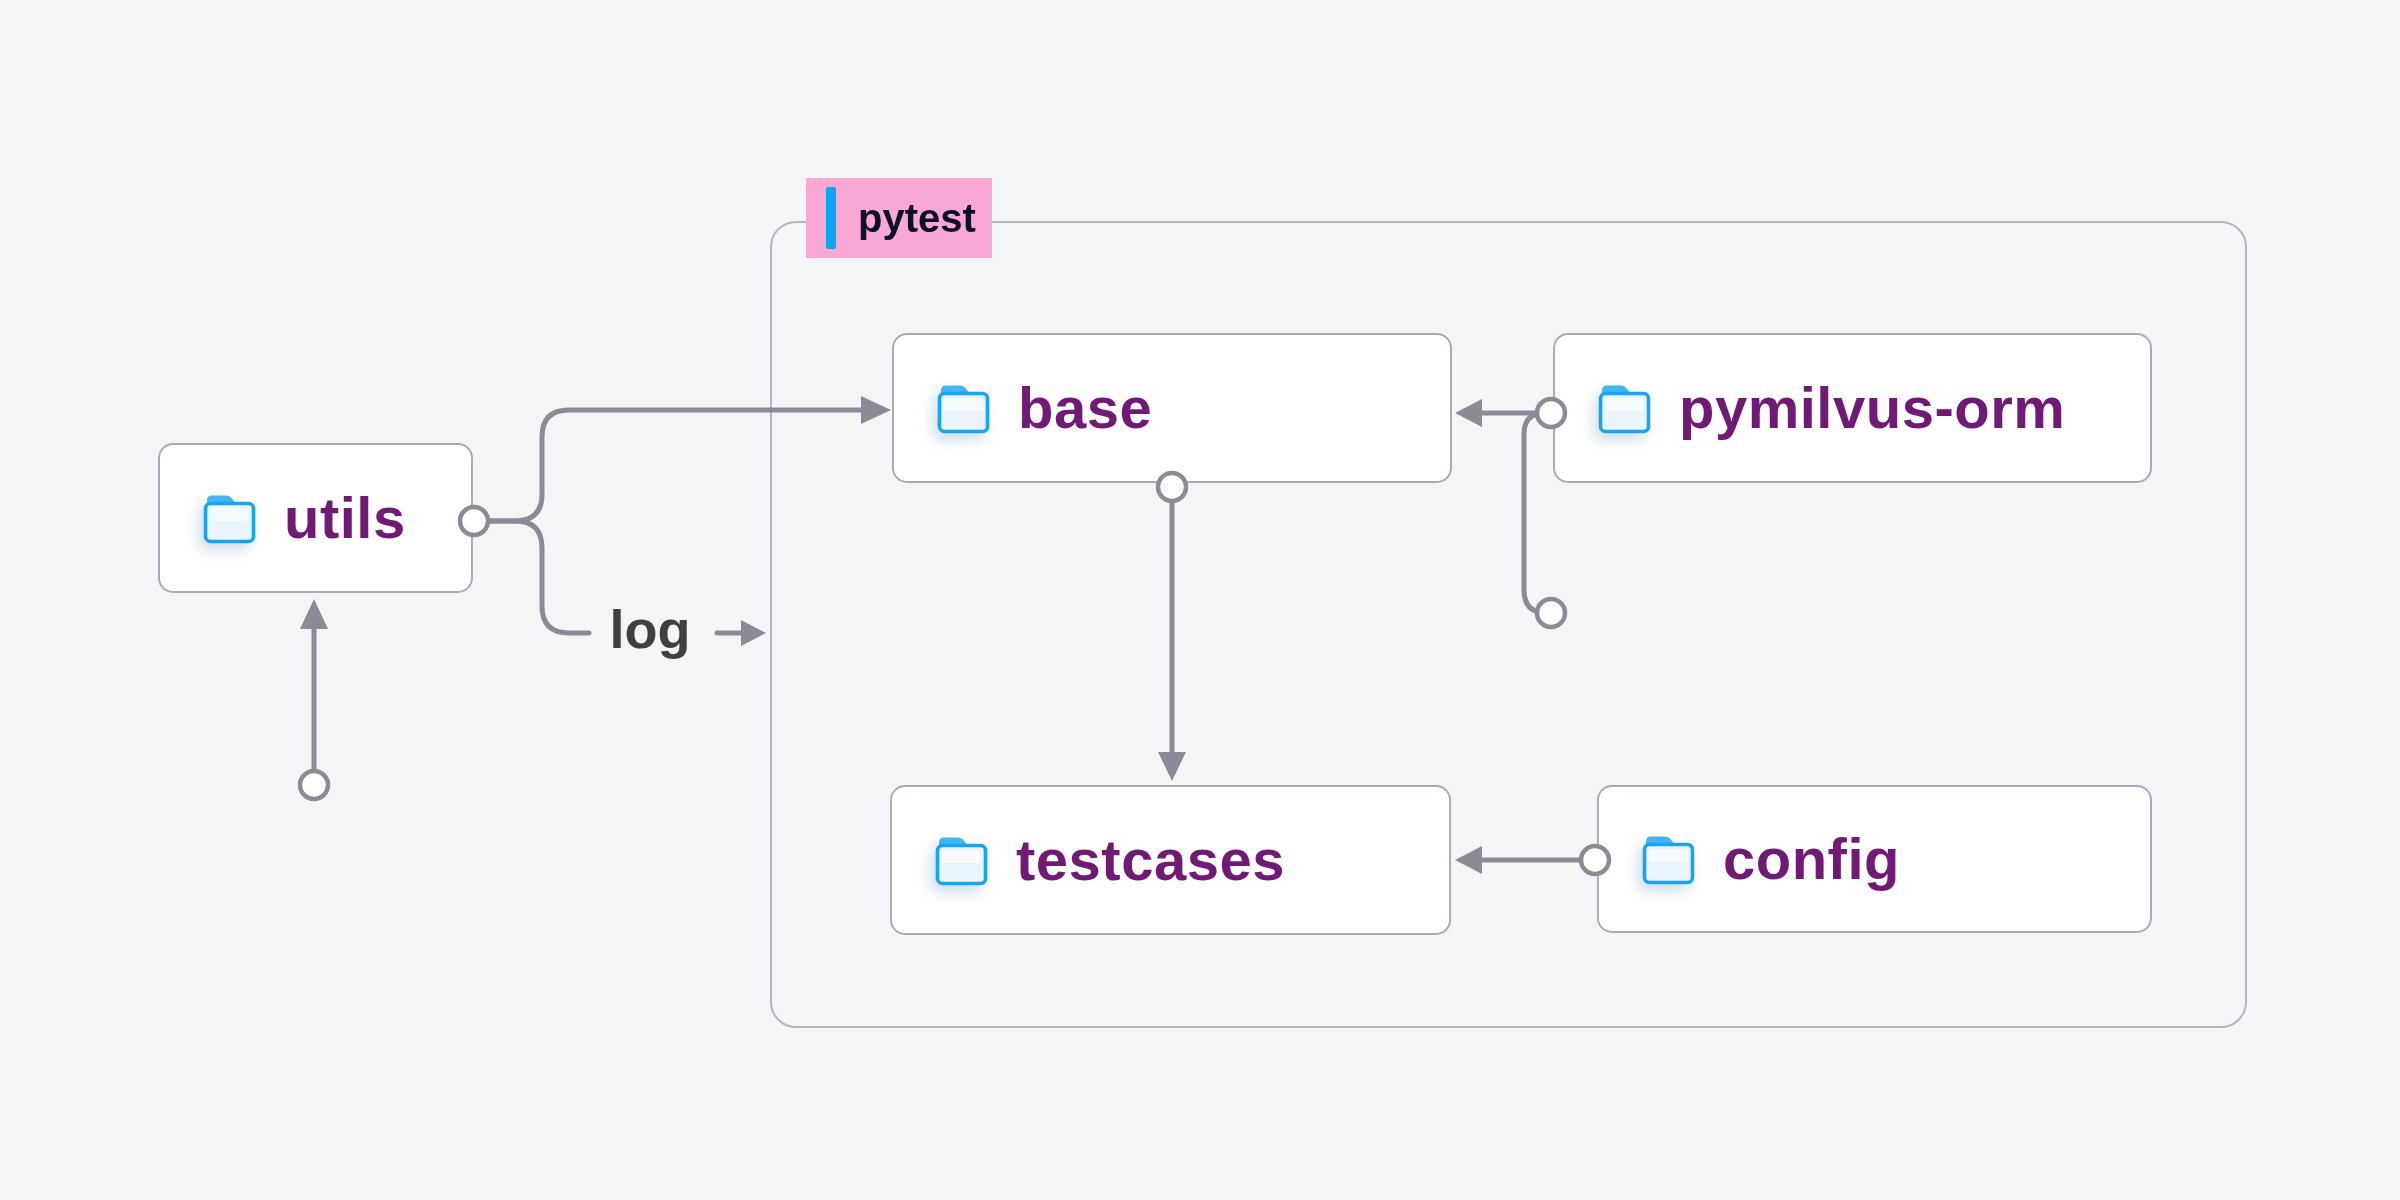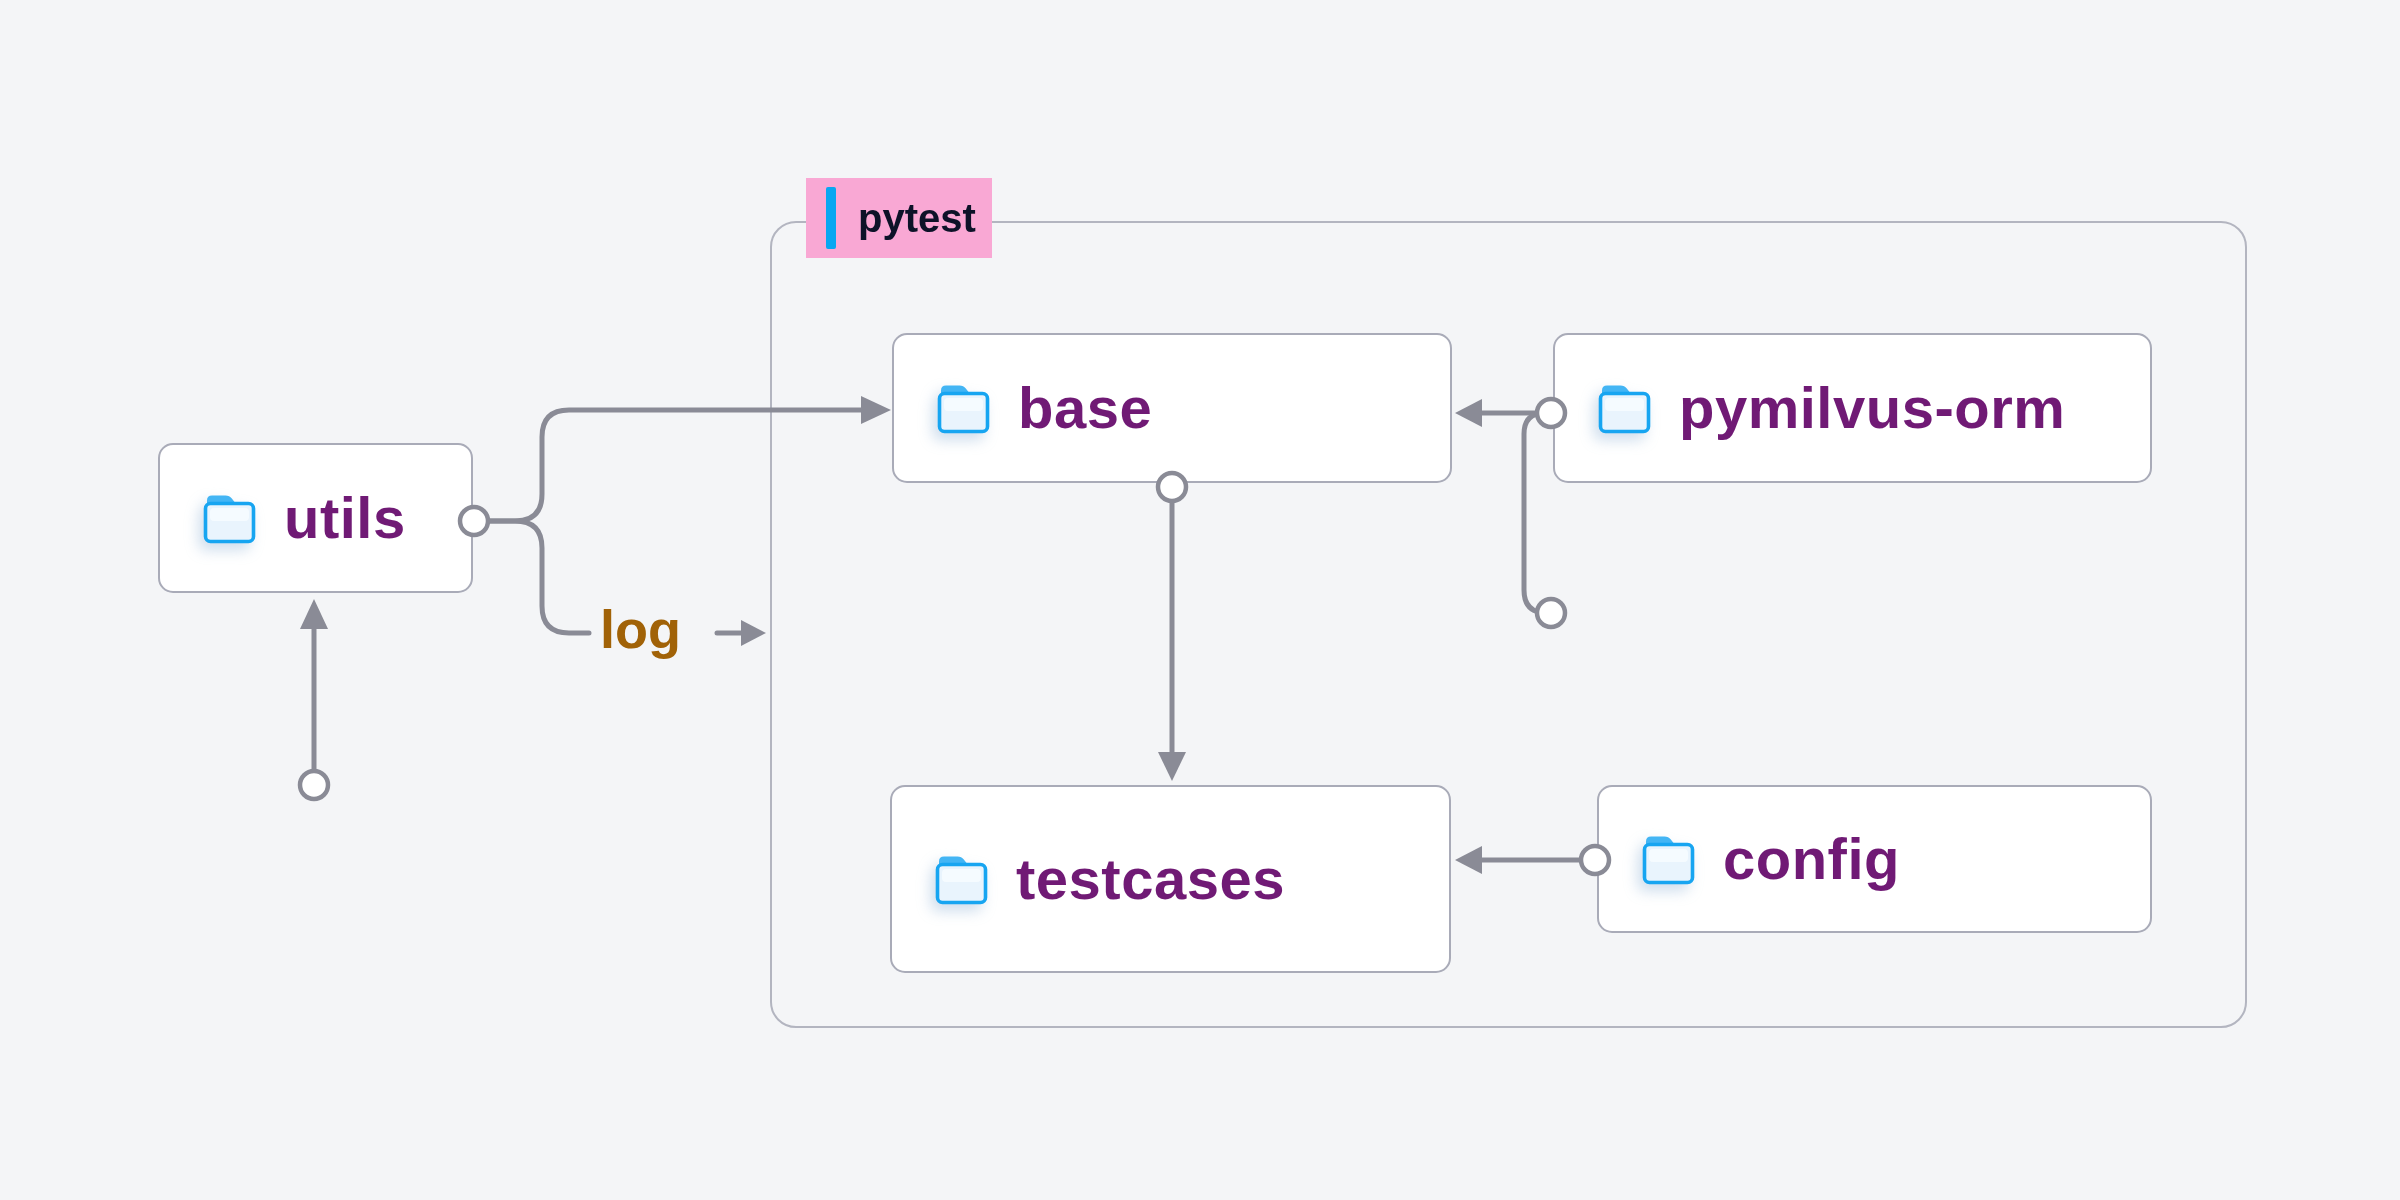--- a/index.html
+++ b/index.html
@@ -41,22 +41,22 @@
     margin-left:24px;font-size:58px;font-weight:700;color:#701a75;line-height:1;
     letter-spacing:0.5px;white-space:nowrap;
   }
   .folder{flex:none;filter:drop-shadow(-5px 7px 7px rgba(96,145,194,0.30));}
 
   
   .overlay{position:absolute;left:0;top:0;width:2400px;height:1200px;z-index:3;pointer-events:none;}
 
   
   .log-label{
-    position:absolute;left:600px;top:602px;width:100px;z-index:3;
-    font-size:54px;font-weight:600;color:#a16207;line-height:1;
+    position:absolute;left:600px;top:602px;width:100px;text-align:center;z-index:3;
+    font-size:54px;font-weight:600;color:#404040;line-height:1;
   }
 </style>
 </head>
 <body>
 
 <div class="stage">
 
   <div class="group-box"></div>
   <div class="group-label">
     <div class="accent-bar"></div>
@@ -87,21 +87,21 @@
   <div class="node" style="left:1553px;top:333px;width:599px;height:150px">
     <svg class="folder" width="62" height="54" viewBox="0 0 62 54">
       <path d="M9 17 L9 9.5 Q9 4.5 14 4.5 L27.5 4.5 Q31.5 4.5 33.8 7.5 L38.5 13.5 L38.5 17 Z" fill="#43b5f4"></path>
       <rect x="7.5" y="12.5" width="48" height="38" rx="5" fill="#e9f4fd" stroke="#17a5f1" stroke-width="3.6"></rect>
       <rect x="12" y="17" width="39" height="13" rx="4" fill="#f7fcff" opacity="0.8"></rect>
     </svg>
     <span class="nlabel">pymilvus-orm</span>
   </div>
 
 
-  <div class="node" style="left:890px;top:785px;width:561px;height:188px">
+  <div class="node" style="left:890px;top:785px;width:561px;height:150px">
     <svg class="folder" width="62" height="54" viewBox="0 0 62 54">
       <path d="M9 17 L9 9.5 Q9 4.5 14 4.5 L27.5 4.5 Q31.5 4.5 33.8 7.5 L38.5 13.5 L38.5 17 Z" fill="#43b5f4"></path>
       <rect x="7.5" y="12.5" width="48" height="38" rx="5" fill="#e9f4fd" stroke="#17a5f1" stroke-width="3.6"></rect>
       <rect x="12" y="17" width="39" height="13" rx="4" fill="#f7fcff" opacity="0.8"></rect>
     </svg>
     <span class="nlabel">testcases</span>
   </div>
 
   <div class="node" style="left:1597px;top:785px;width:555px;height:148px">
     <svg class="folder" width="62" height="54" viewBox="0 0 62 54">

